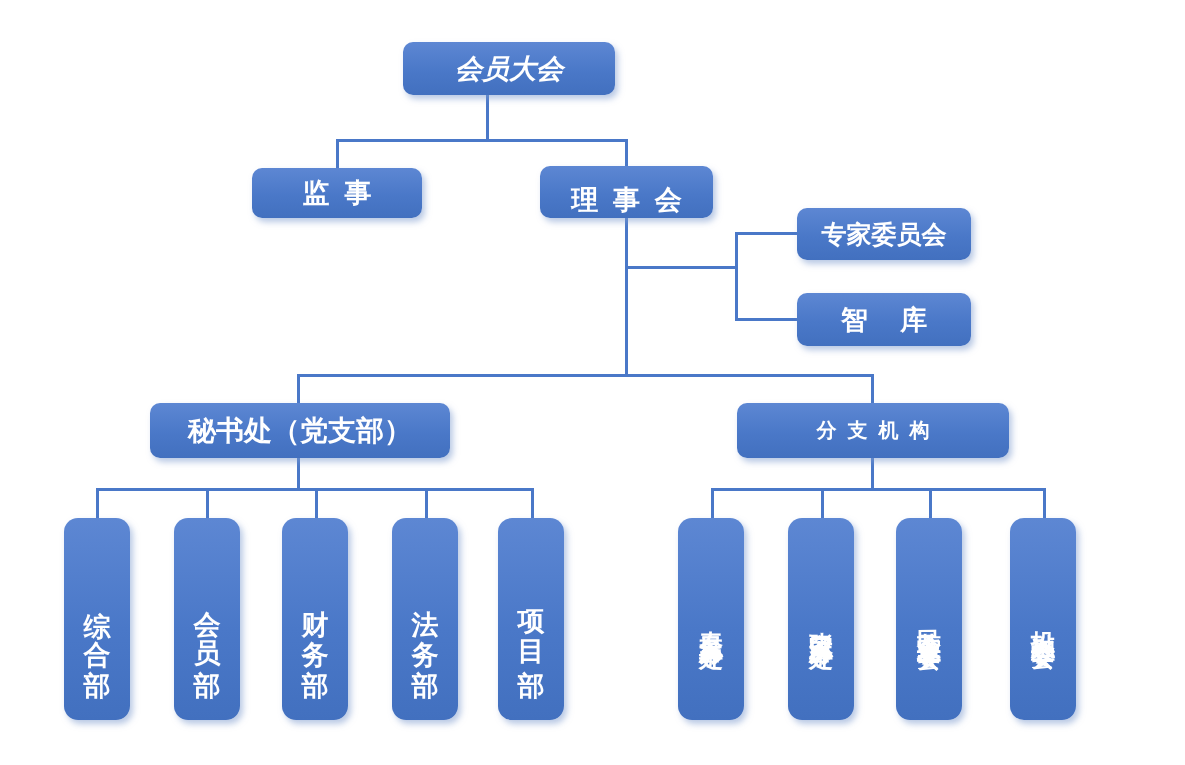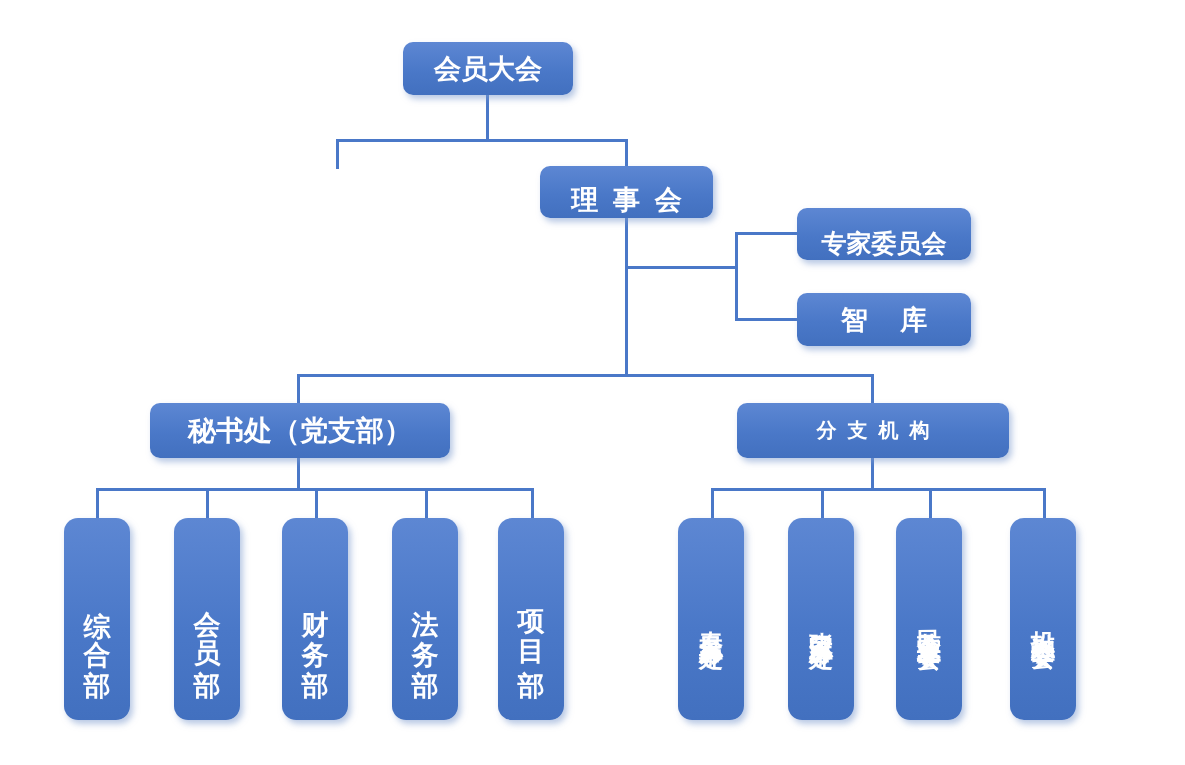--- a/index.html
+++ b/index.html
@@ -89,29 +89,32 @@
   <div class="line v" style="left:425px; top:488px; height:31px;"></div>
   <div class="line v" style="left:531px; top:488px; height:31px;"></div>
 
   <div class="line v" style="left:871px; top:457px; height:33px;"></div>
   <div class="line h" style="left:711px; top:488px; width:334px;"></div>
   <div class="line v" style="left:711px; top:488px; height:31px;"></div>
   <div class="line v" style="left:821px; top:488px; height:31px;"></div>
   <div class="line v" style="left:929px; top:488px; height:31px;"></div>
   <div class="line v" style="left:1043px; top:488px; height:31px;"></div>
 
-  <div class="node" style="left:403px; top:42px; width:170px; height:53px;">
+  <div class="node" style="left:403px; top:42px; width:212px; height:53px;font-style:italic;">
     <span>会员大会</span>
   </div>
 
+  <div class="node" style="left:252px; top:168px; width:170px; height:50px;">
+    <span class="spaced">监事</span>
+  </div>
   <div class="node" style="left:540px; top:166px; width:173px; height:52px;align-items:flex-end;">
     <span class="spaced">理事会</span>
   </div>
 
-  <div class="node" style="left:797px; top:208px; width:174px; height:52px; font-size:25px;align-items:flex-end;">
+  <div class="node" style="left:797px; top:208px; width:174px; height:52px; font-size:25px;">
     <span>专家委员会</span>
   </div>
   <div class="node" style="left:150px; top:403px; width:300px; height:55px; font-size:28px;">
     <span>秘书处（党支部）</span>
   </div>
 
   <div class="node" style="left:797px; top:293px; width:174px; height:53px;">
     <span class="spaced-wide">智库</span>
   </div>
   <div class="node" style="left:737px; top:403px; width:272px; height:55px; font-size:20px;">

